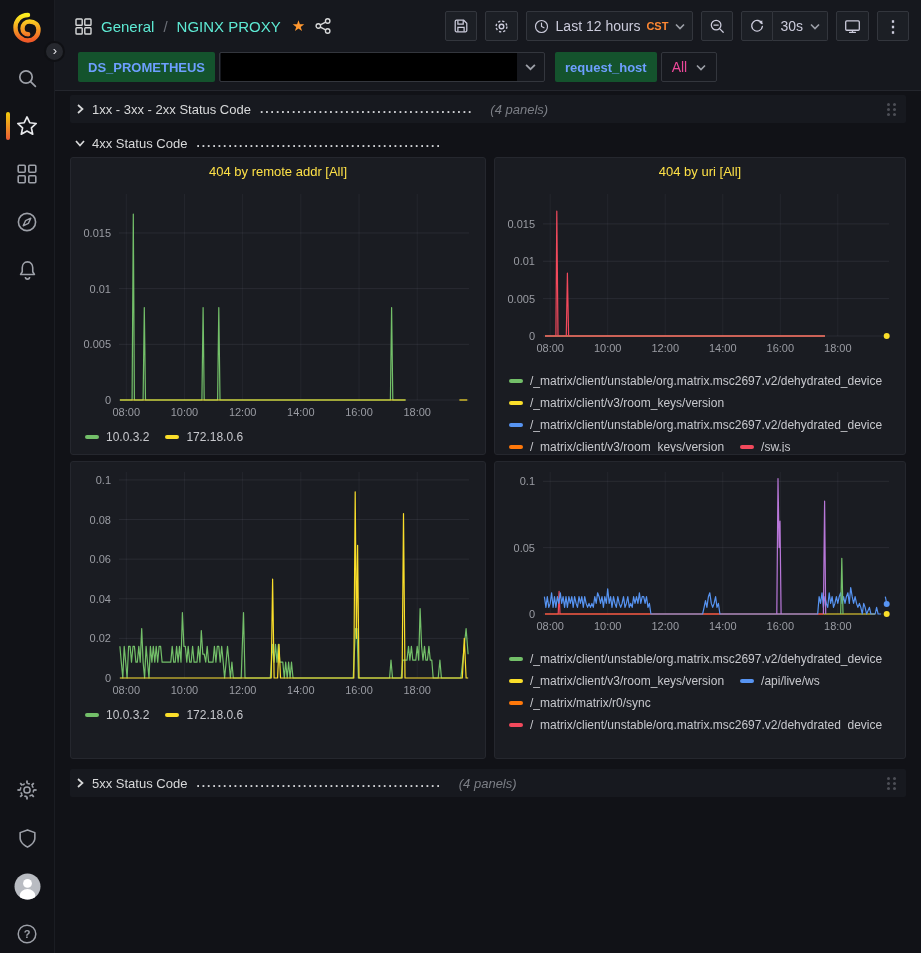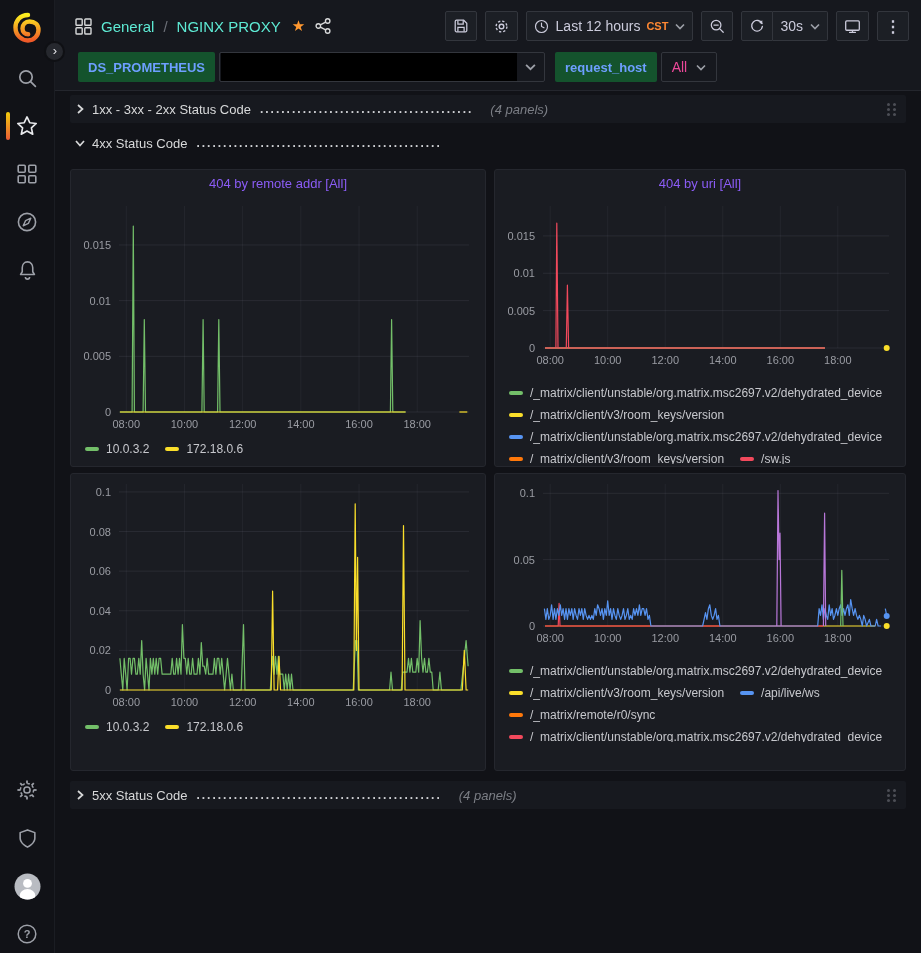--- a/index.html
+++ b/index.html
@@ -51,25 +51,25 @@
   .content { flex:1; padding:4px 15px 0 15px; background:#111217; overflow:hidden; }
   .row-head { height:28px; display:flex; align-items:center; gap:7px; padding:0 8px 0 5px; border-radius:2px; cursor:pointer; }
   .row-head.collapsed { background:#17191f; }
   .row-title { font-size:13px; font-weight:400; color:#d8d9da; white-space:nowrap; }
   .dots { font-size:12px; font-weight:700; letter-spacing:2px; color:#cfd0d4; margin-left:2px; overflow:hidden; white-space:nowrap; }
   .panel-count { font-style:italic; color:#7b7e85; font-size:13px; margin-left:10px; white-space:nowrap; }
   .grip { margin-left:auto; width:11px; height:15px; position:relative; flex:none; cursor:grab; }
   .grip::before { content:""; position:absolute; left:0; top:1px; width:3px; height:3px; border-radius:50%; background:#4c4e55;
     box-shadow:6px 0 0 #4c4e55, 0 5px 0 #4c4e55, 6px 5px 0 #4c4e55, 0 10px 0 #4c4e55, 6px 10px 0 #4c4e55; }
   .rh1 { margin-bottom:6px; }
-  .rh2 { margin-bottom:12px; }
+  .rh2 { margin-bottom:0; }
   .rh-bottom { margin-bottom:9px;margin-top:7px; }
   .grid { display:grid; grid-template-columns:416px 412px; gap:6px 8px; margin-bottom:10px; }
   .panel { background:#1a1c22; border:1px solid #25272e; border-radius:3px; height:298px; display:flex; flex-direction:column; overflow:hidden; padding:0 4px; }
-  .panel-title { height:26px; flex:none; display:flex; align-items:center; justify-content:center; font-size:13px; font-weight:500; color:#8b5cf6; cursor:pointer; }
+  .panel-title { height:26px; flex:none; display:flex; align-items:center; justify-content:center; font-size:13px; font-weight:500; color:#fde047; cursor:pointer; }
   .chart { width:100%; flex:none; cursor:crosshair; }
   .chart.tall { height:240px; }
   .chart.short { height:176px; }
   .legend { display:flex; flex-wrap:wrap; column-gap:16px; row-gap:1px; padding:2px 6px 0 10px; overflow:hidden; align-content:flex-start; }
   .legend.single { height:28px; }
   .legend.multi { height:84px;margin-top:8px; }
   .legend-item { display:flex; align-items:center; gap:7px; font-size:12px; color:#c7c8cd; height:21px; white-space:nowrap; cursor:pointer; }
   .swatch { width:14px; height:4px; border-radius:2px; flex:none; }
 </style>
 </head>
@@ -470,21 +470,21 @@
               <div class="legend-item">
                 <span class="swatch" style="background: rgb(250, 222, 42);"></span>
                 <span>/_matrix/client/v3/room_keys/version</span>
               </div>
               <div class="legend-item">
                 <span class="swatch" style="background: rgb(87, 148, 242);"></span>
                 <span>/api/live/ws</span>
               </div>
               <div class="legend-item">
                 <span class="swatch" style="background: rgb(255, 120, 10);"></span>
-                <span>/_matrix/remote/r0/sync</span>
+                <span>/_matrix/matrix/r0/sync</span>
               </div>
               <div class="legend-item">
                 <span class="swatch" style="background: rgb(242, 73, 92);"></span>
                 <span>/_matrix/client/unstable/org.matrix.msc2697.v2/dehydrated_device</span>
               </div>
             </div>
         </div>
       </div>
 
       <div class="row-head collapsed rh-bottom">

